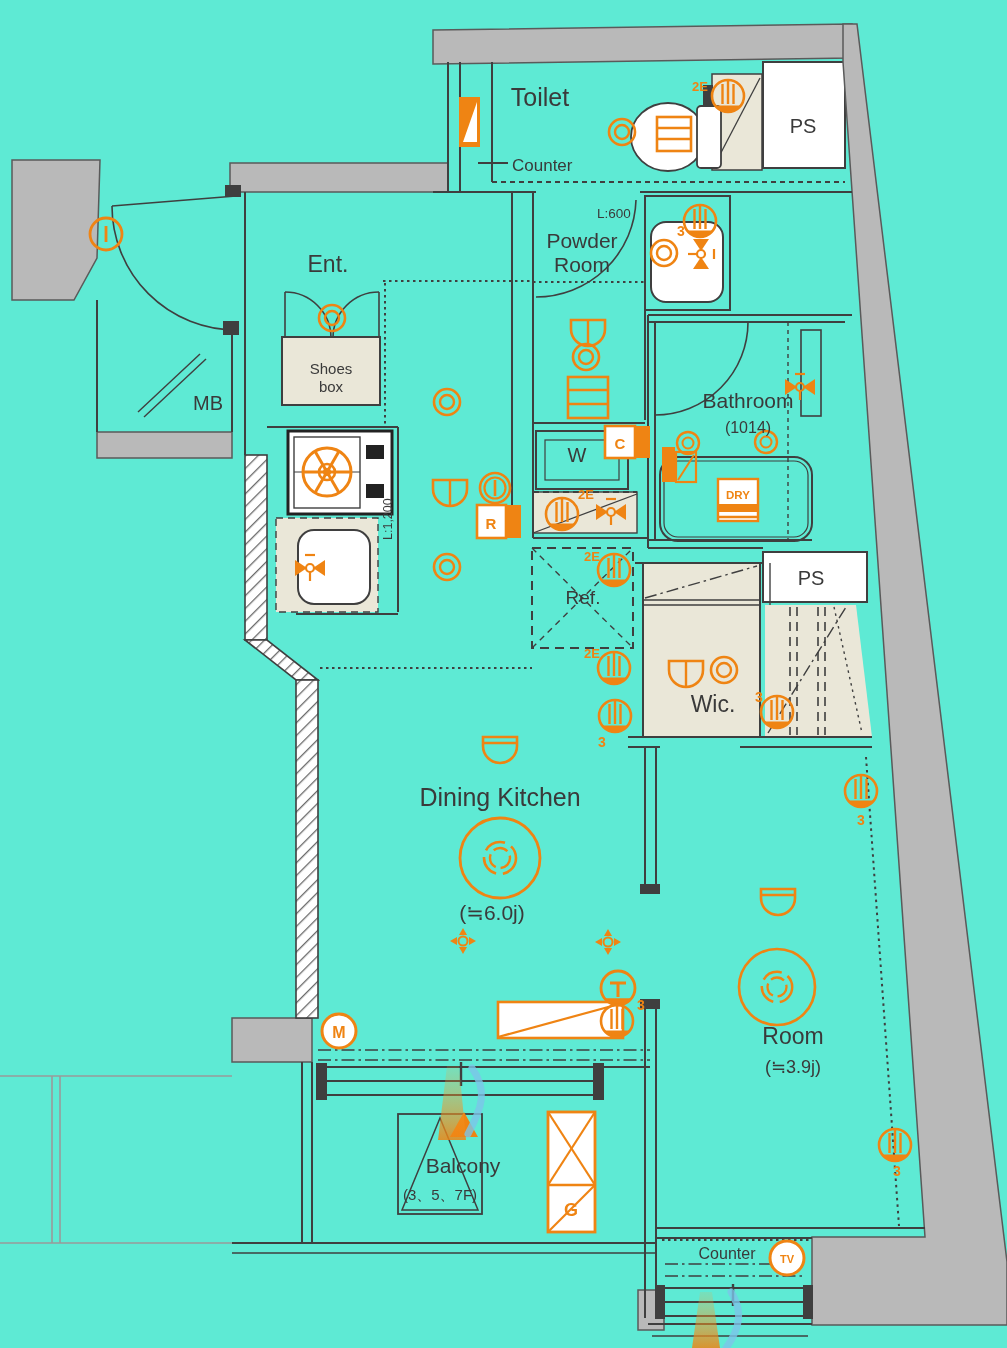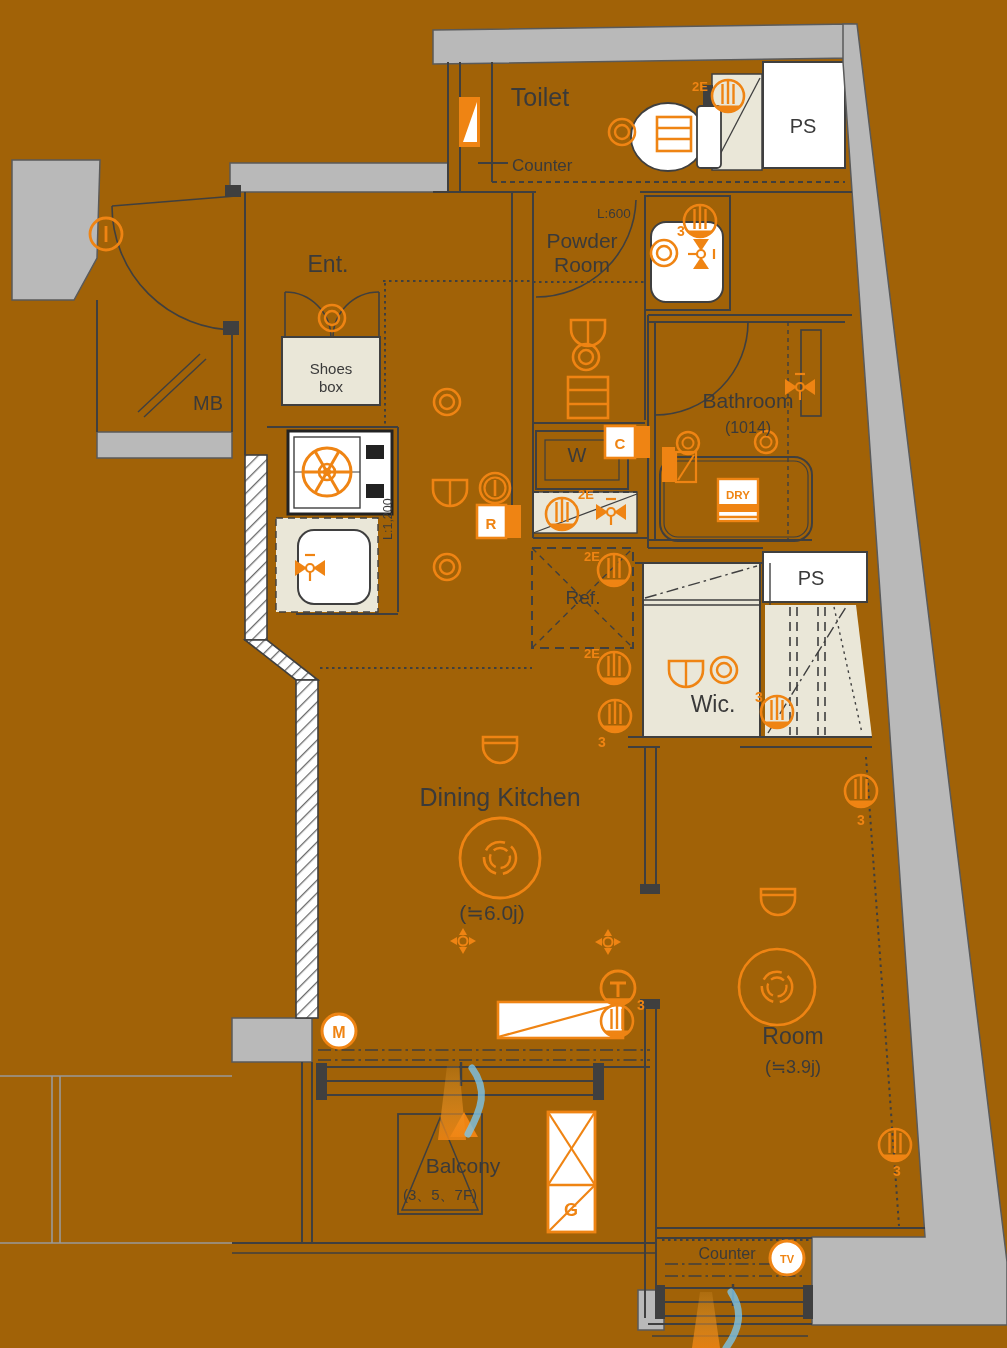--- a/index.html
+++ b/index.html
@@ -1,16 +1,16 @@
 <!DOCTYPE html>
 <html><head>
 <meta charset="utf-8">
 <style>
   html,body{margin:0;padding:0;background:#fff;}
-  .page{width:1007px;height:1348px;position:relative;background:#a16207;}
+  .page{width:1007px;height:1348px;position:relative;background:#5eead4;}
   svg text{font-family:"Liberation Sans",sans-serif;fill:#3a3a3a;}
   .tc{text-anchor:middle;}
   .otx{fill:#ef8413;font-weight:bold;}
 </style>
 </head>
 <body>
 
 <div class="page">
 <svg width="1007" height="1348" viewBox="0 0 1007 1348">
 <defs>

